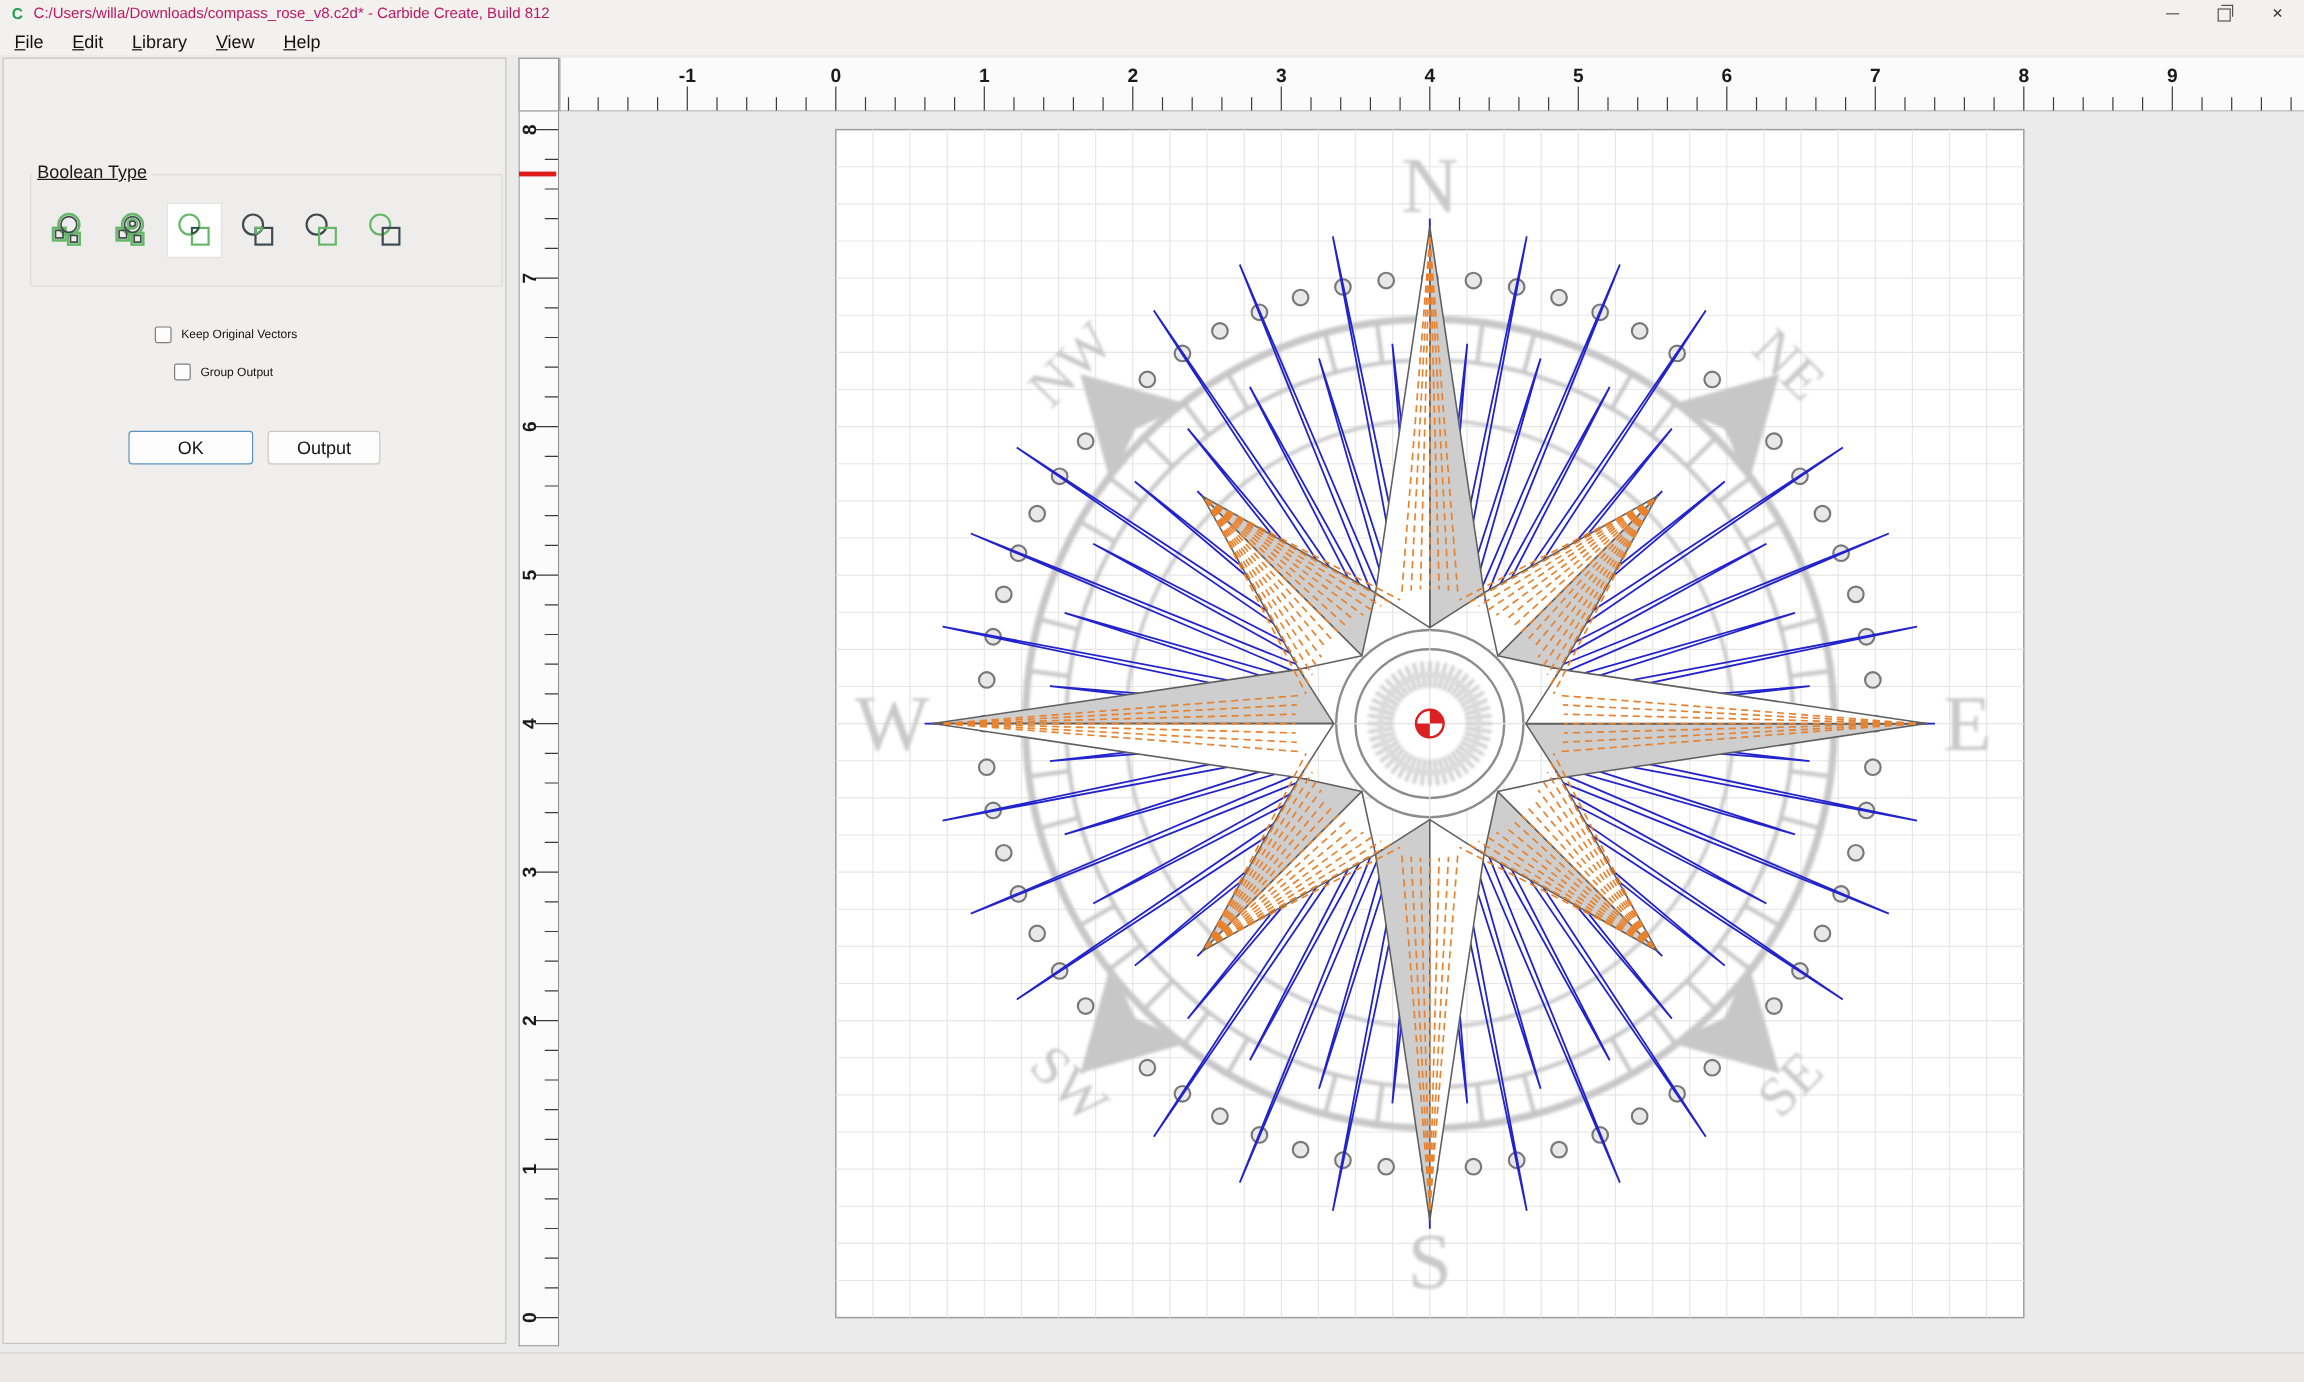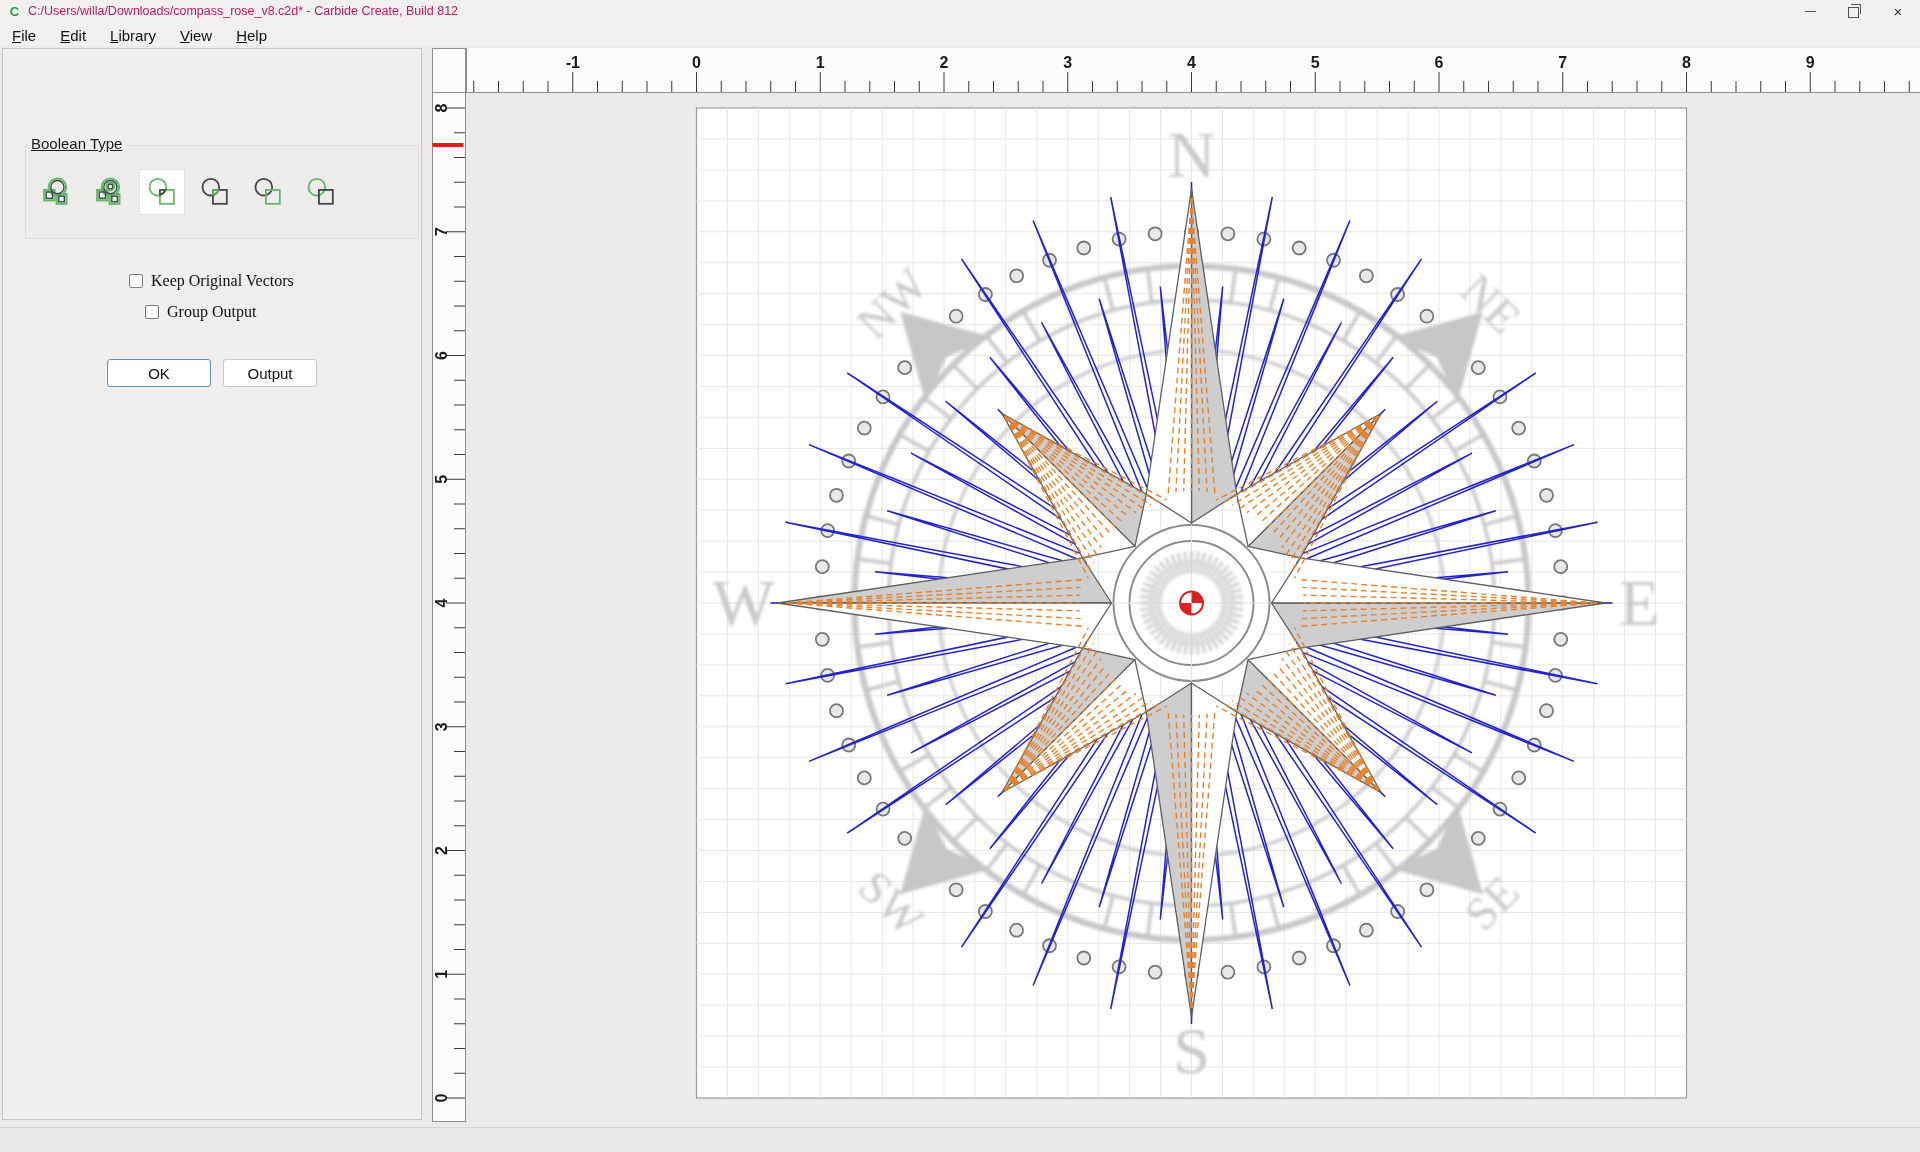--- a/index.html
+++ b/index.html
@@ -32,21 +32,21 @@
     font-size:37px;font-weight:bold;color:#0c0c0c;letter-spacing:0.5px;}
   #groupbox{position:absolute;left:22px;top:96px;width:392px;height:92px;background:#eeedec;
     border:1px solid #dddcdb;border-radius:2px;}
   #group-label{position:absolute;left:24px;top:86px;font-size:15px;color:#1a1a1a;background:#f0efed;padding:0 4px;text-decoration:underline;}
   #icon-row{position:absolute;left:30px;top:120px;display:flex;gap:7px;}
   .bool-btn{width:46px;height:46px;display:flex;align-items:center;justify-content:center;background:transparent;border:1px solid transparent;}
   .bool-btn.selected{background:#ffffff;border:1px solid #e2e2e2;}
   
   .check-row{position:absolute;left:126px;display:flex;align-items:center;gap:8px;}
   .checkbox{width:14px;height:14px;border:1px solid #7d7d7d;background:#fdfdfd;border-radius:2px;box-sizing:border-box;}
-  .check-label{font-size:16px;color:#111;font-family:Liberation Serif, serif;}
+  .check-label{font-size:10px;color:#111;}
   .dlg-btn{position:absolute;height:28px;background:#fdfdfd;border:1px solid #c9c8c7;border-radius:3px;
     font-size:15px;color:#111;font-family:"Liberation Sans",sans-serif;}
   #ok-btn{left:104px;top:310px;width:104px;border:1.5px solid #5b94c0;}
   #cancel-btn{left:220px;top:310px;width:94px;}
   
   #workspace{position:absolute;left:424px;top:46px;width:1496px;height:1081px;background:#ebebeb;}
   #ruler-corner{position:absolute;left:432px;top:48px;width:34px;height:45px;background:#fbfbfb;
     border:1px solid #8f8f8f;box-sizing:border-box;}
   #top-ruler{position:absolute;left:466px;top:48px;}
   #left-ruler{position:absolute;left:432px;top:93px;}

